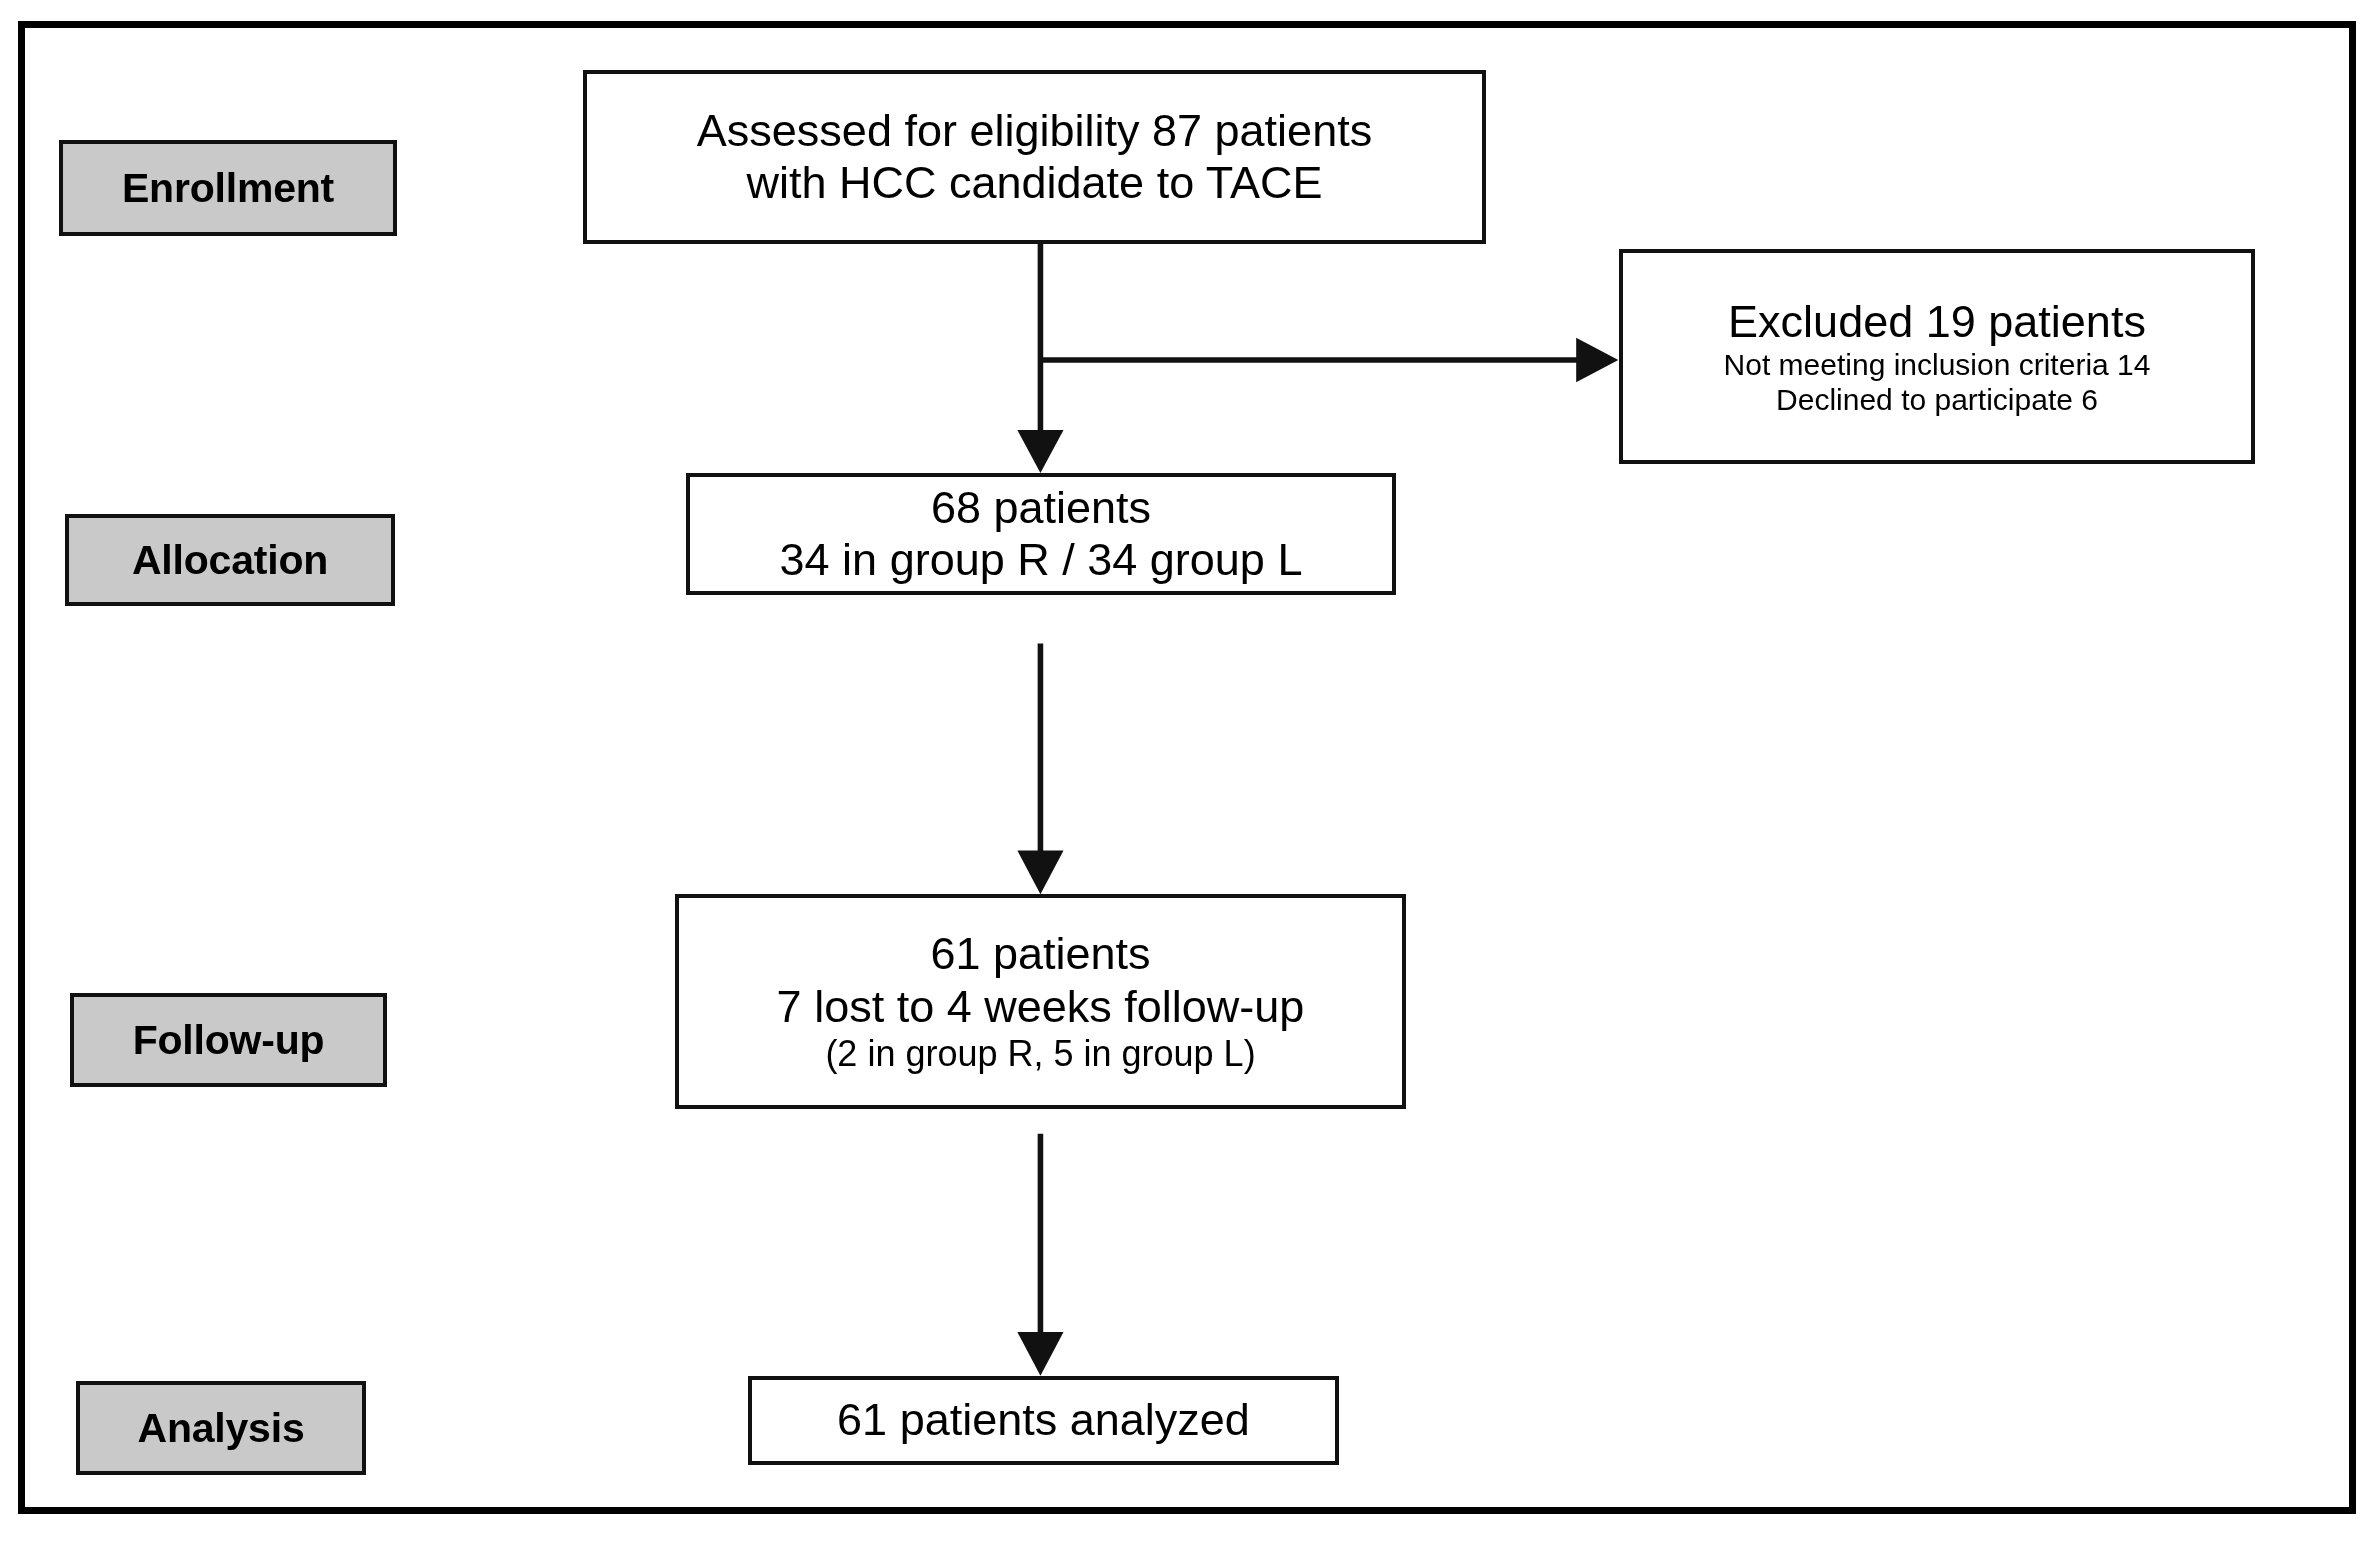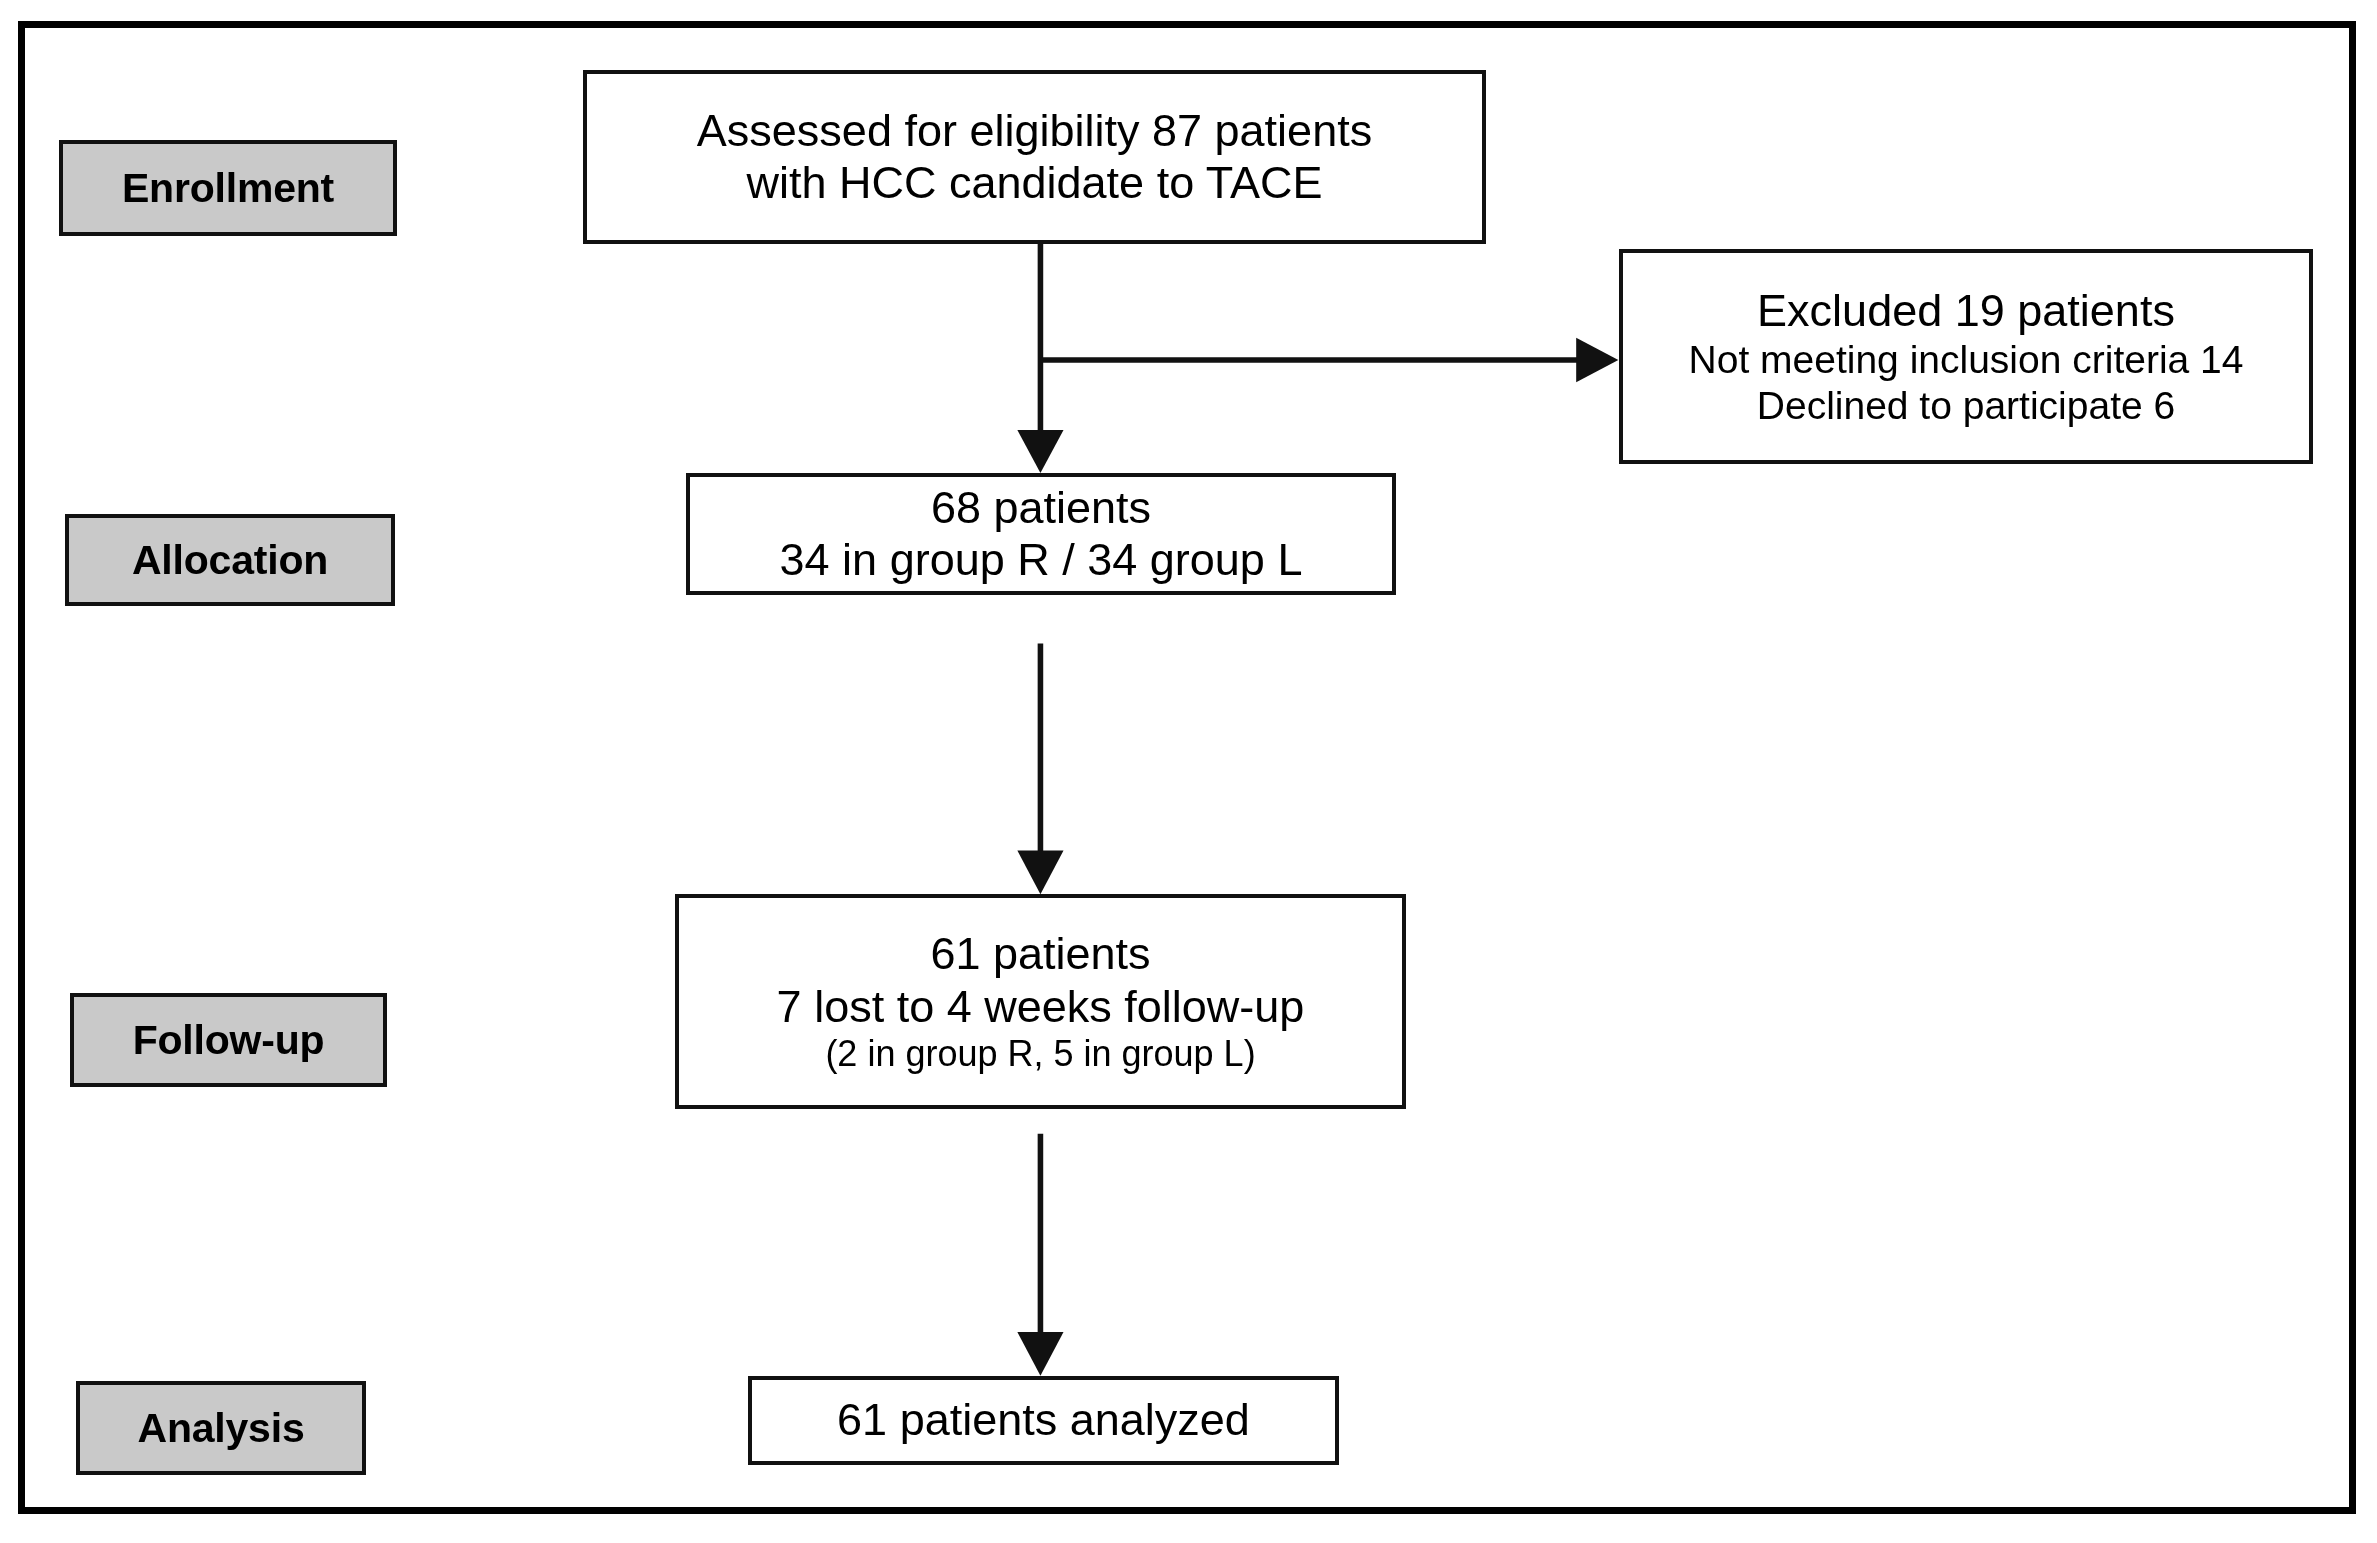--- a/index.html
+++ b/index.html
@@ -58,23 +58,23 @@
     text-align: center;
   }
   .flow-box .ln {
     display: block;
     white-space: nowrap;
     line-height: 1.16;
   }
   #box-eligibility { left: 583px; top: 70px;  width: 903px; height: 174px; }
   #box-eligibility .ln { font-size: 45px; }
 
-  #box-excluded    { left: 1619px; top: 249px; width: 694px; height: 215px; }
+  #box-excluded    { left: 1619px; top: 249px; width: 636px; height: 215px; }
   #box-excluded .ln-major { font-size: 45px; }
-  #box-excluded .ln-minor { font-size: 39px; }
+  #box-excluded .ln-minor { font-size: 30px; }
 
   #box-allocation  { left: 686px; top: 473px; width: 710px; height: 122px; }
   #box-allocation .ln { font-size: 45px; }
 
   #box-followup    { left: 675px; top: 894px; width: 731px; height: 215px; }
   #box-followup .ln-major { font-size: 45px; }
   #box-followup .ln-minor { font-size: 36px; }
 
   #box-analysis    { left: 748px; top: 1376px; width: 591px; height: 89px; }
   #box-analysis .ln { font-size: 45px; }

